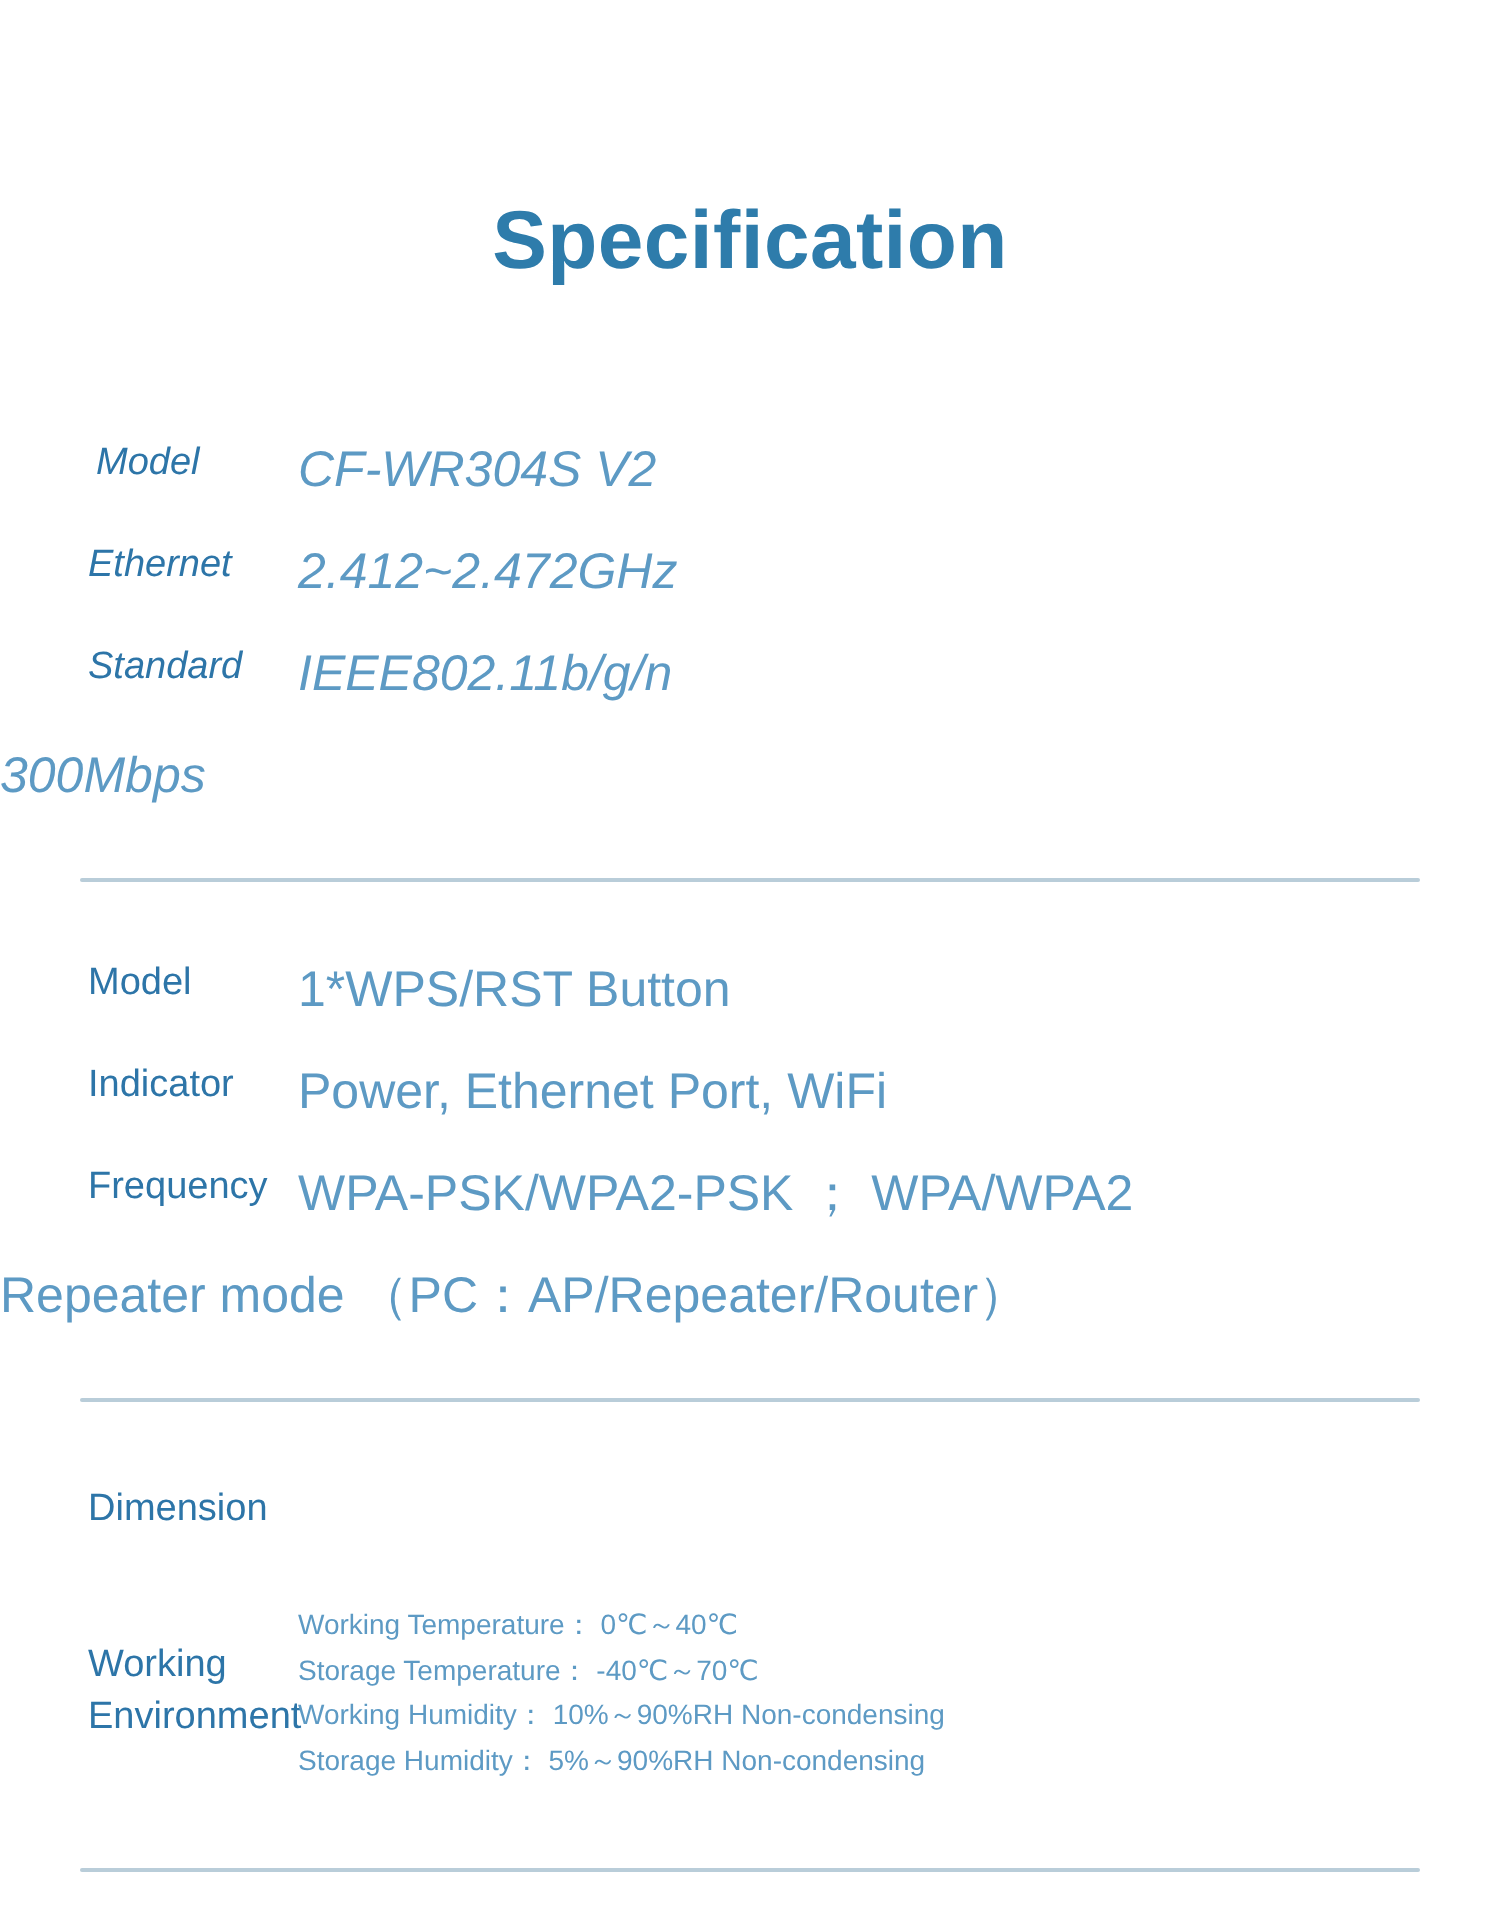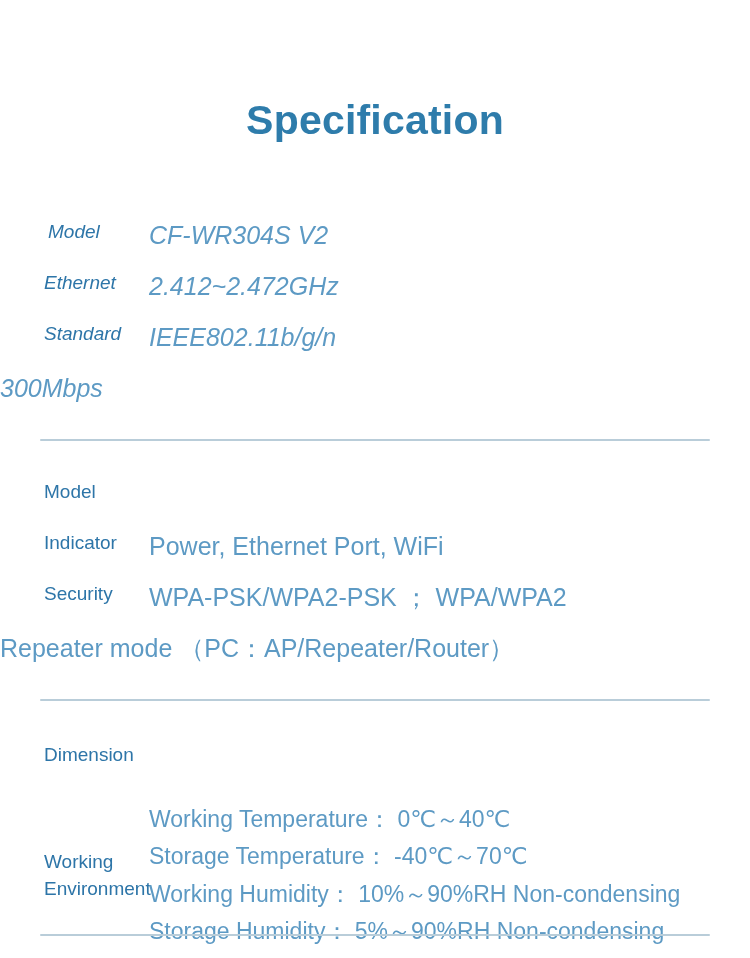--- a/index.html
+++ b/index.html
@@ -103,21 +103,21 @@
     display: flex;
     align-items: center;
   }
   .env-row .row-label {
     align-self: center;
     line-height: 1.38;
   }
   .env-list {
     flex: 1 1 auto;
     color: #5d9ac4;
-    font-size: 23px;
+    font-size: 14px;
     line-height: 1.62;
   }
   .env-list div { white-space: pre; }
 </style>
 </head>
 <body>
 
 <div class="sheet">
 
   <div class="page-title">Specification</div>
@@ -144,29 +144,30 @@
       <div class="spec-row">
         <div class="row-value">300Mbps</div>
       </div>
 
     </div>
 
     <div class="spec-section sec-features">
 
       <div class="spec-row">
         <div class="row-label">Model</div>
+        <div class="row-value">1*WPS/RST Button</div>
       </div>
 
       <div class="spec-row">
         <div class="row-label">Indicator</div>
         <div class="row-value">Power, Ethernet Port, WiFi</div>
       </div>
 
       <div class="spec-row">
-        <div class="row-label">Security</div>
+        <div class="row-label">Frequency</div>
         <div class="row-value">WPA-PSK/WPA2-PSK ；  WPA/WPA2</div>
       </div>
 
       <div class="spec-row">
         <div class="row-value">Repeater mode （PC：AP/Repeater/Router）</div>
       </div>
 
     </div>
 
     <div class="spec-section sec-physical">

